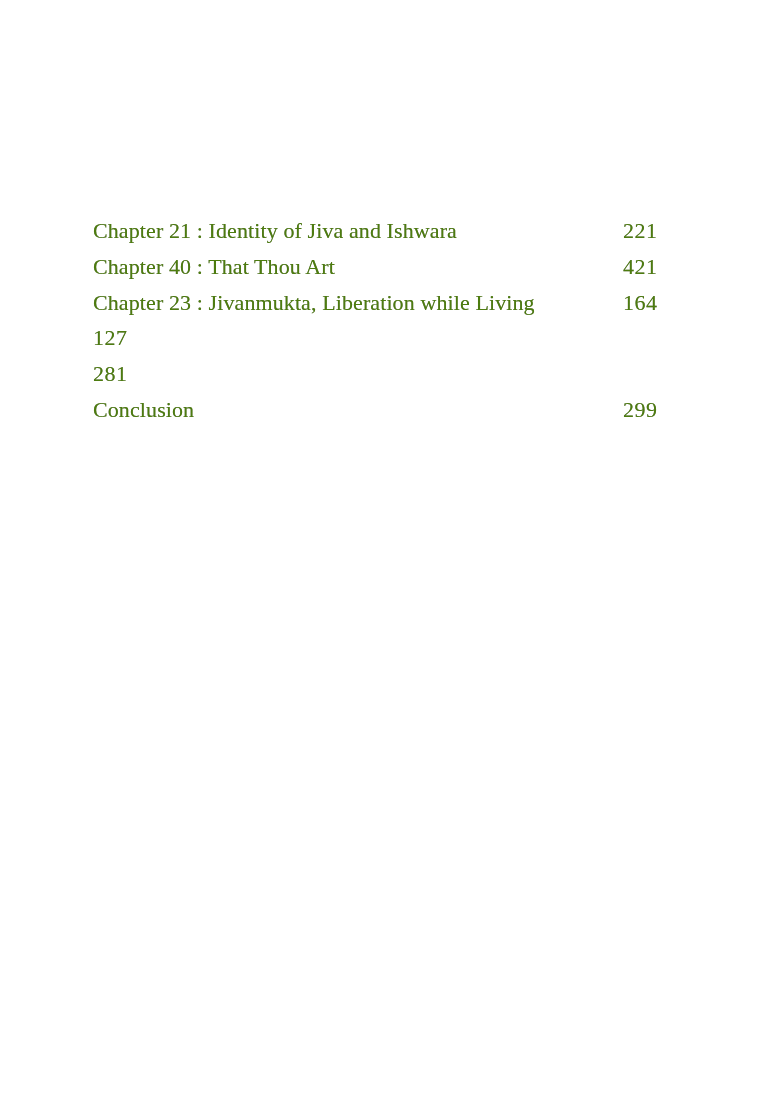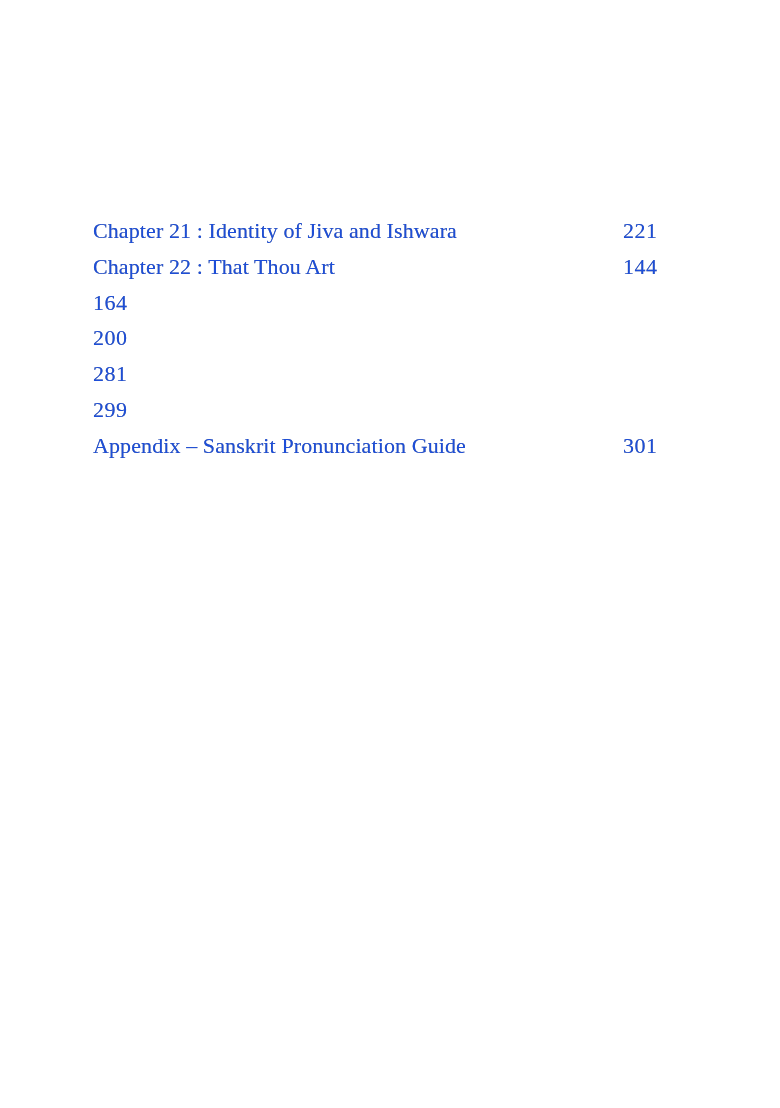--- a/index.html
+++ b/index.html
@@ -27,21 +27,21 @@
     top: 213px;
     width: 578px;
   }
   .toc-row {
     display: flex;
     justify-content: space-between;
     align-items: baseline;
     height: 35.8px;
     line-height: 35.8px;
     font-size: 22px;
-    color: #1d4ed8;
+    color: #4d7c0f;
     
     text-shadow: 0 0 0.6px rgba(60,60,60,0.55);
     white-space: nowrap;
   }
   .toc-title {
     letter-spacing: 0.1px;
   }
   .toc-page {
     text-align: left;
     min-width: 48px;
@@ -53,39 +53,37 @@
 
 <div class="scan-page">
   <div class="toc">
 
     <div class="toc-row">
       <span class="toc-title">Chapter 21 : Identity of Jiva and Ishwara</span>
       <span class="toc-page">221</span>
     </div>
 
     <div class="toc-row">
-      <span class="toc-title">Chapter 22 : That Thou Art</span>
-      <span class="toc-page">144</span>
+      <span class="toc-title">Chapter 40 : That Thou Art</span>
+      <span class="toc-page">421</span>
     </div>
 
     <div class="toc-row">
+      <span class="toc-title">Chapter 23 : Jivanmukta, Liberation while Living</span>
       <span class="toc-page">164</span>
     </div>
 
     <div class="toc-row">
-      <span class="toc-page">200</span>
+      <span class="toc-page">127</span>
     </div>
 
     <div class="toc-row">
       <span class="toc-page">281</span>
     </div>
 
     <div class="toc-row">
+      <span class="toc-title">Conclusion</span>
       <span class="toc-page">299</span>
     </div>
 
-    <div class="toc-row">
-      <span class="toc-title">Appendix – Sanskrit Pronunciation Guide</span>
-      <span class="toc-page">301</span>
-    </div>
 
   </div>
 </div>
 
 </body></html>

